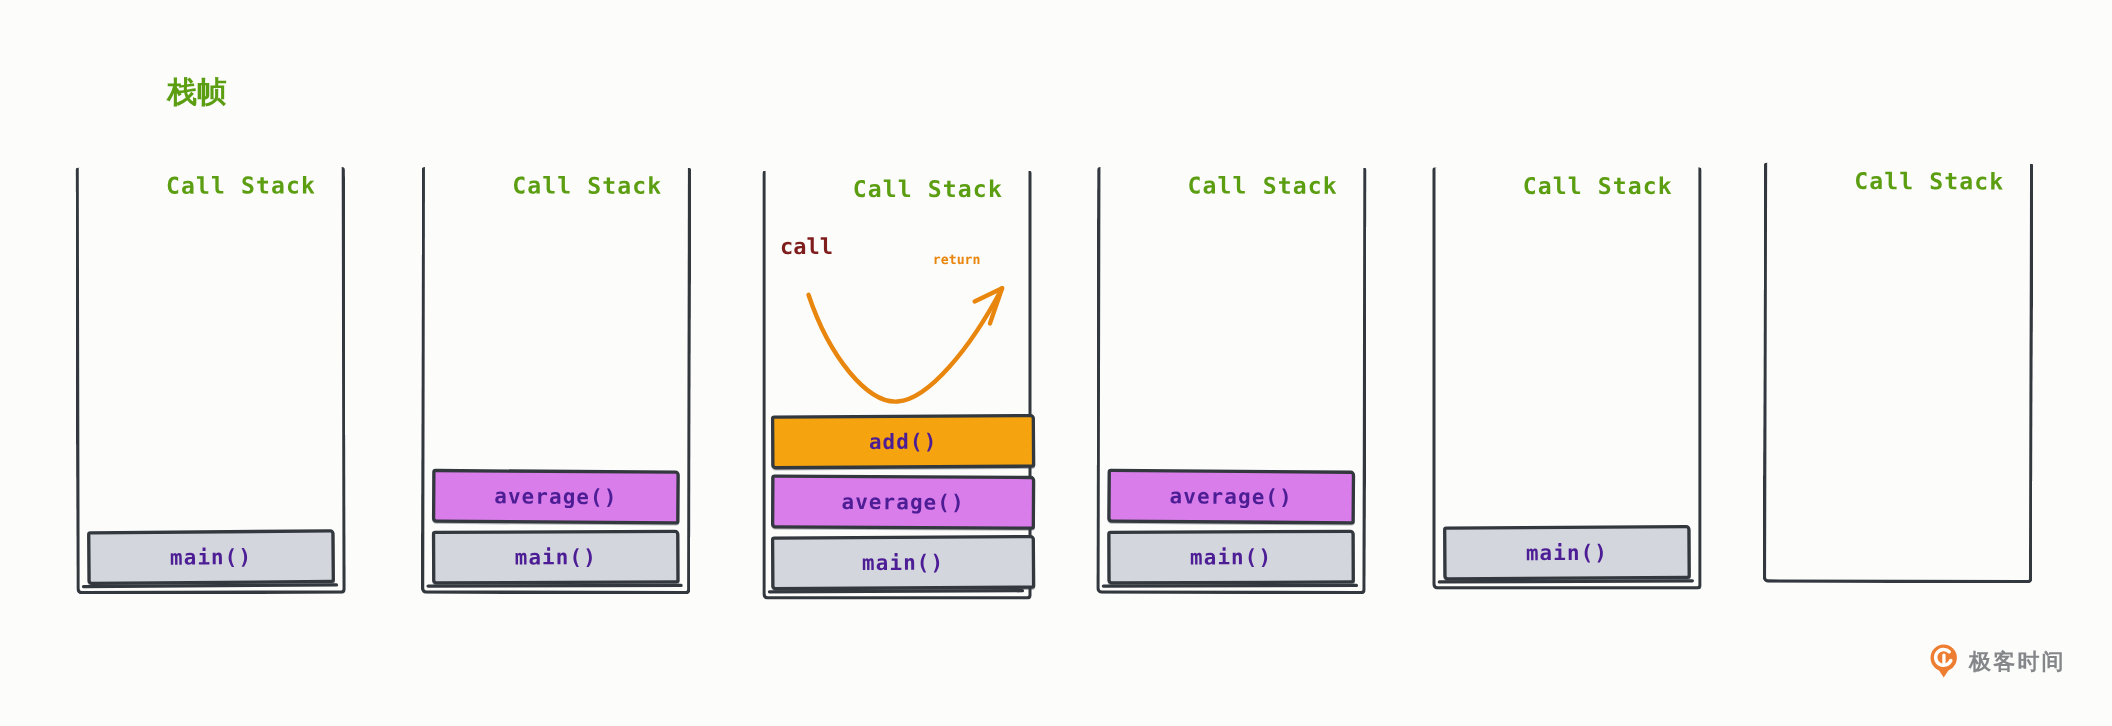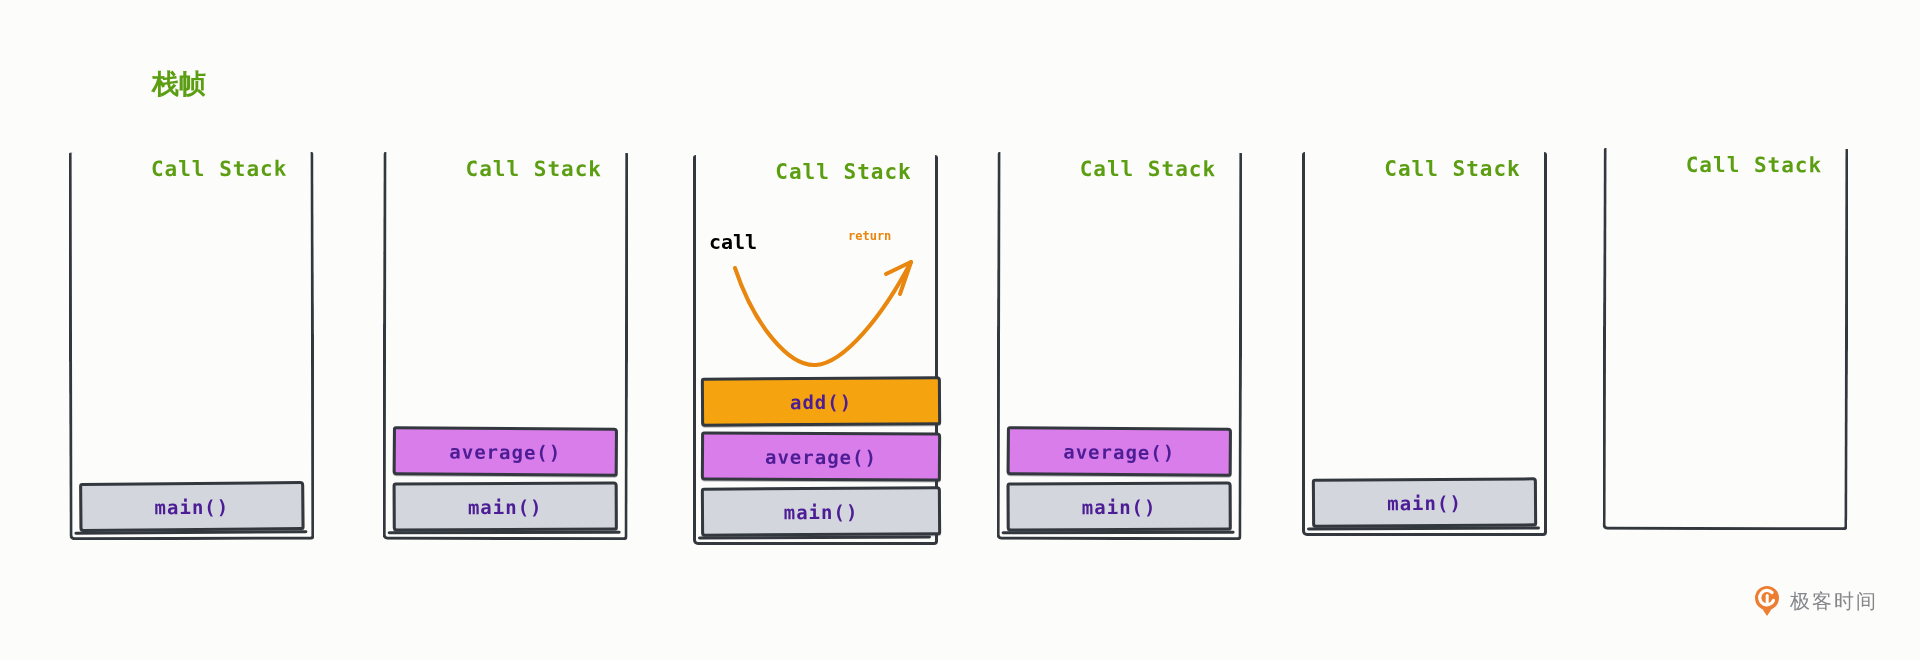--- a/index.html
+++ b/index.html
@@ -57,41 +57,41 @@
     box-shadow:0 1px 0 rgba(51,56,62,.35);
   }
   #stacks .stack:nth-of-type(3) .frame { left:5px; right:-6px; }
   .frame-text {
     font-size:19px; font-weight:700; color:#4c1d95; letter-spacing:1px;
   }
 
   
   .anno { position:absolute; inset:0; pointer-events:none; }
   .anno-call {
-    position:absolute; left:13px; top:75px;
-    color:#000000; font-size:20px; font-weight:700;
+    position:absolute; left:13px; top:57px;
+    color:#7f1d1d; font-size:20px; font-weight:700;
   }
   .anno-return {
     position:absolute; left:152px; top:74px;
     color:#e8860d; font-size:12px; font-weight:700;
   }
   .anno-arrow { position:absolute; left:28px; top:100px; }
   .anno-arrow path {
     stroke:#e8860d; stroke-width:4; fill:none;
     stroke-linecap:round; stroke-linejoin:round;
   }
 
   
   .logo {
     position:absolute; left:1752px; top:584px;
     display:flex; align-items:center; gap:8px;
   }
   .logo-text {
     font-family:"DejaVu Sans", sans-serif;
-    font-size:20px; color:#85868a; letter-spacing:2px;
+    font-size:20px; color:#85868a; letter-spacing:2px;font-weight:bold;
   }
 </style>
 </head>
 <body>
 
 <div id="canvas">
   <div class="title">栈帧</div>
 
   <div id="stacks">
   <div class="stack has-frames">

